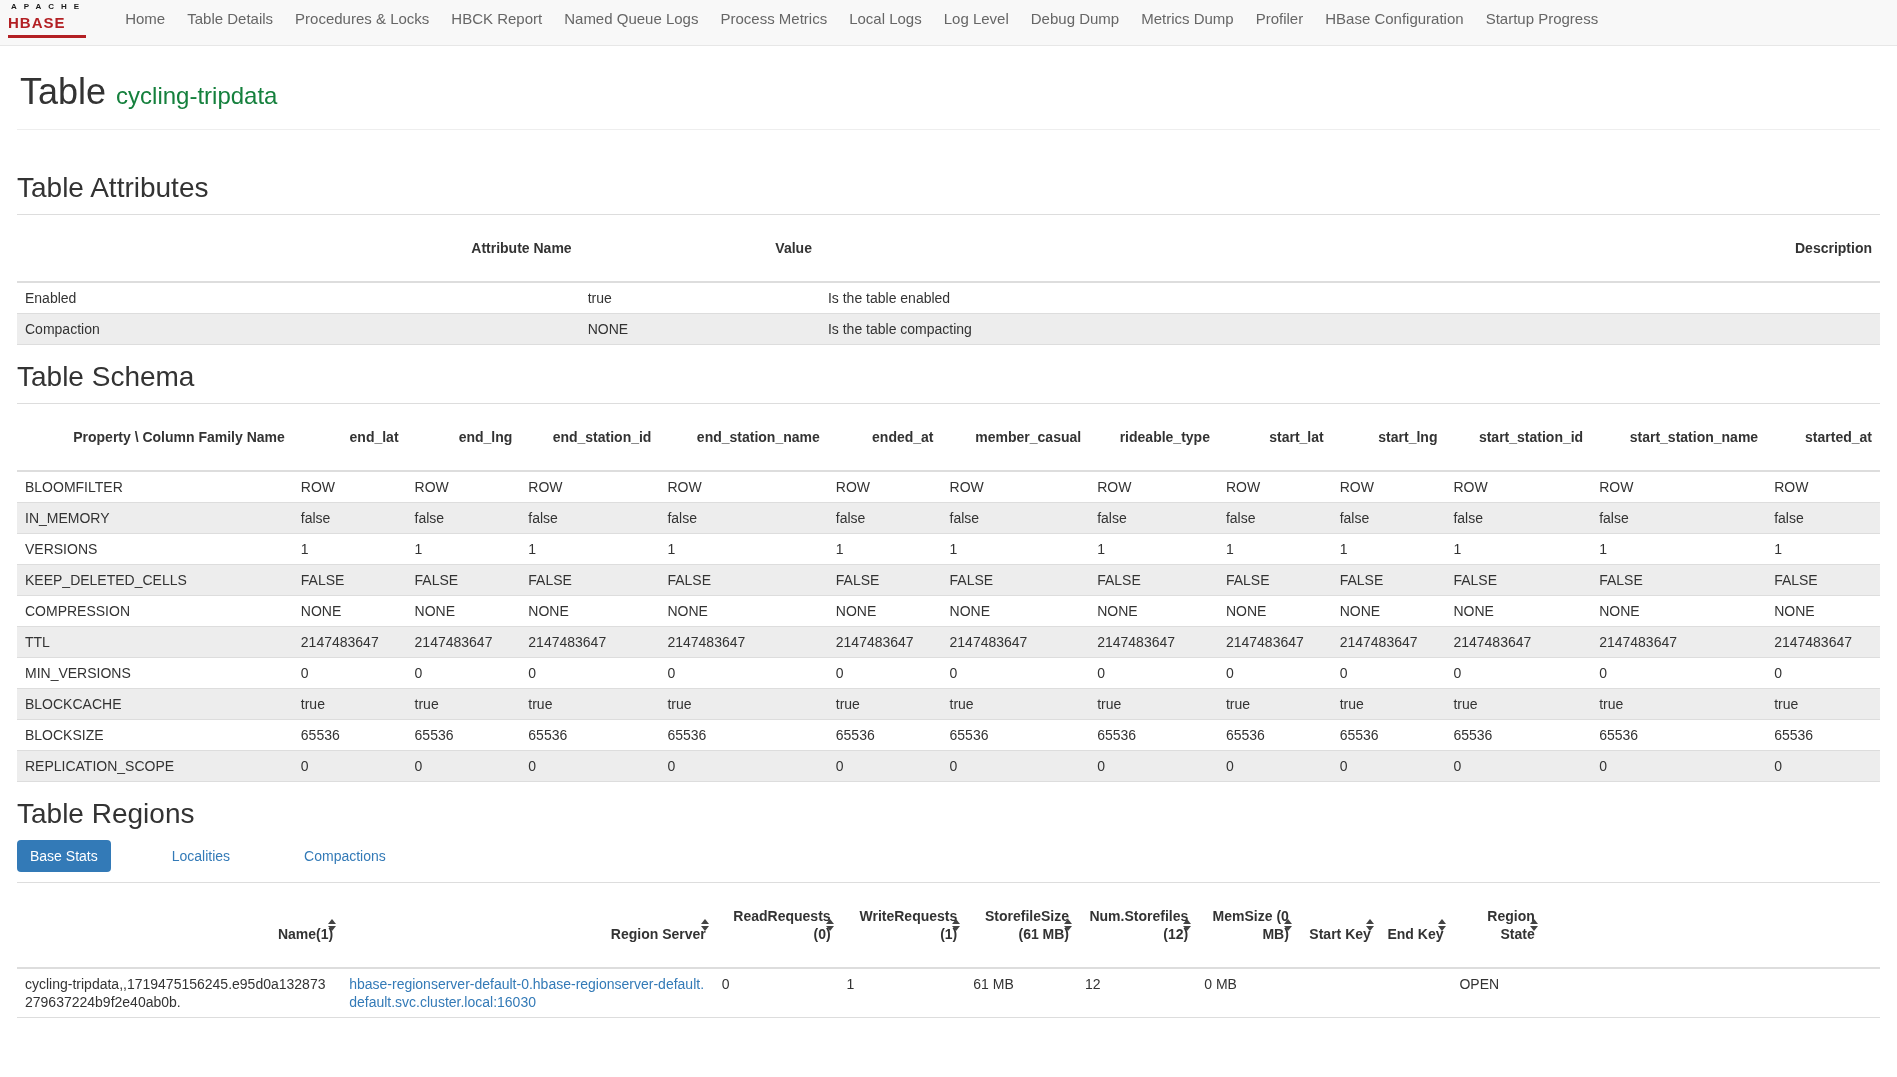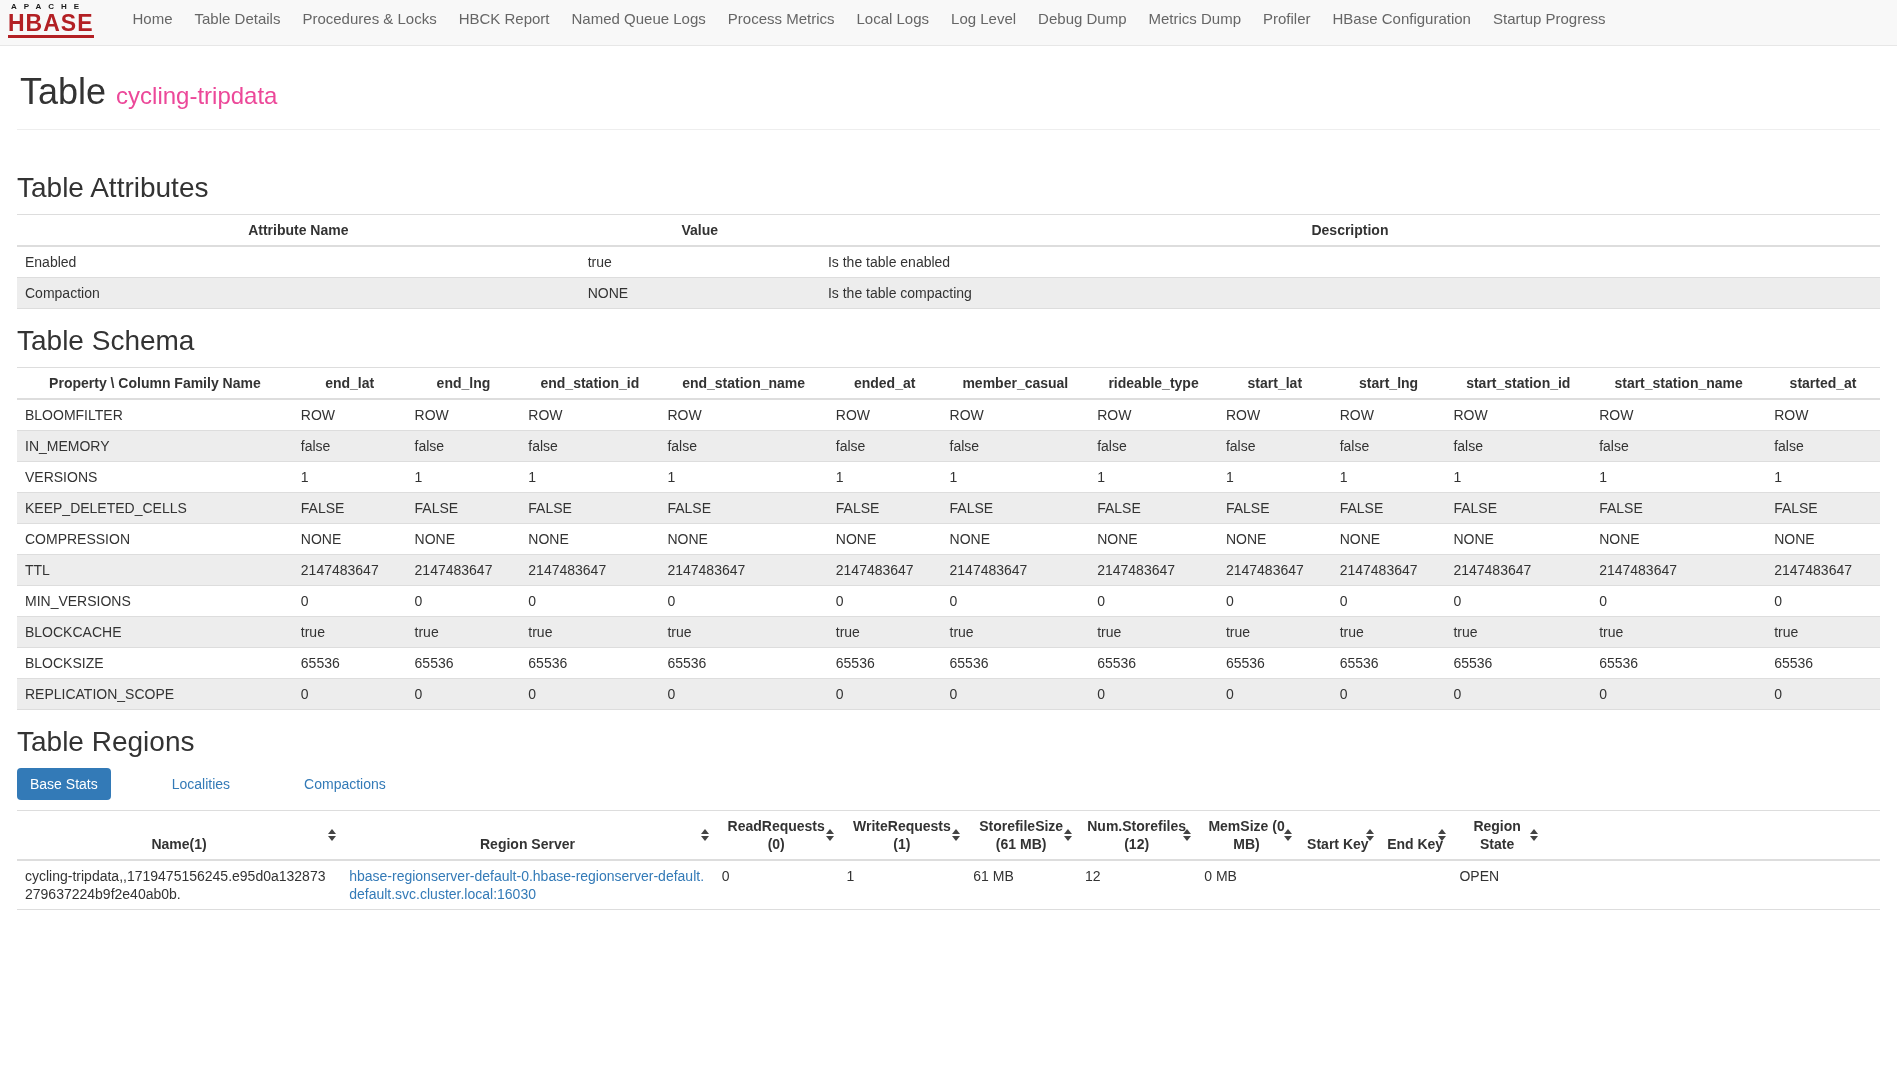--- a/index.html
+++ b/index.html
@@ -21,54 +21,54 @@
     border-bottom: 1px solid #e7e7e7;
     height: 46px;
     padding: 0 10px 8px 8px;
   }
   .navbar-brand { margin-right: 12px; cursor: pointer; padding-top: 2px; }
   .logo-top {
     font-size: 8px; font-weight: bold; letter-spacing: 7px;
     color: #1a1a1a; padding-left: 3px; line-height: 9px;
   }
   .logo-main {
-    font-size: 23px; line-height: 24px; font-weight: bold;
+    font-size: 15px; line-height: 24px; font-weight: bold;
     color: var(--brand, #b32024); letter-spacing: 1px;
     border-bottom: 3px solid var(--brand, #b32024);
     padding-bottom: 0px;
   }
   .nav-menu { display: flex; list-style: none; margin: 16px; padding: 0; }
   .nav-menu li a {
     display: block; padding: 0 11px; line-height: 46px;
     color: #666; text-decoration: none; font-size: 15px; white-space: nowrap;
   }
 
   
   .container { padding: 0 17px; }
   .page-header {
     margin: 26px 0 42px 0;
     padding: 0 3px 13px 3px;
     border-bottom: 1px solid #eee;
   }
   .page-header h1 { margin: 0; font-size: 36px; font-weight: 500; line-height: 40px; }
-  .page-header h1 small { font-size: 24px; color: #ec4899; font-weight: 400; margin-left: 10px; }
+  .page-header h1 small { font-size: 24px; color: #15803d; font-weight: 400; margin-left: 10px; }
 
   h2.section-heading { margin: 0 0 10px 0; font-size: 28px; font-weight: 400; line-height: 32px; }
 
   
   table.table {
     width: 100%;
     border-collapse: collapse;
     margin-bottom: 16px;
     font-size: 14px;
   }
   table.table thead th {
-    text-align: center;
+    text-align: right;
     font-weight: bold;
-    padding: 6px 8px;
+    padding: 24px 8px;
     border-top: 1px solid #ddd;
     border-bottom: 2px solid #ddd;
     vertical-align: bottom;
     line-height: 18px;
   }
   table.table tbody td {
     padding: 6px 8px;
     border-top: 1px solid #ddd;
     vertical-align: top;
     line-height: 18px;

